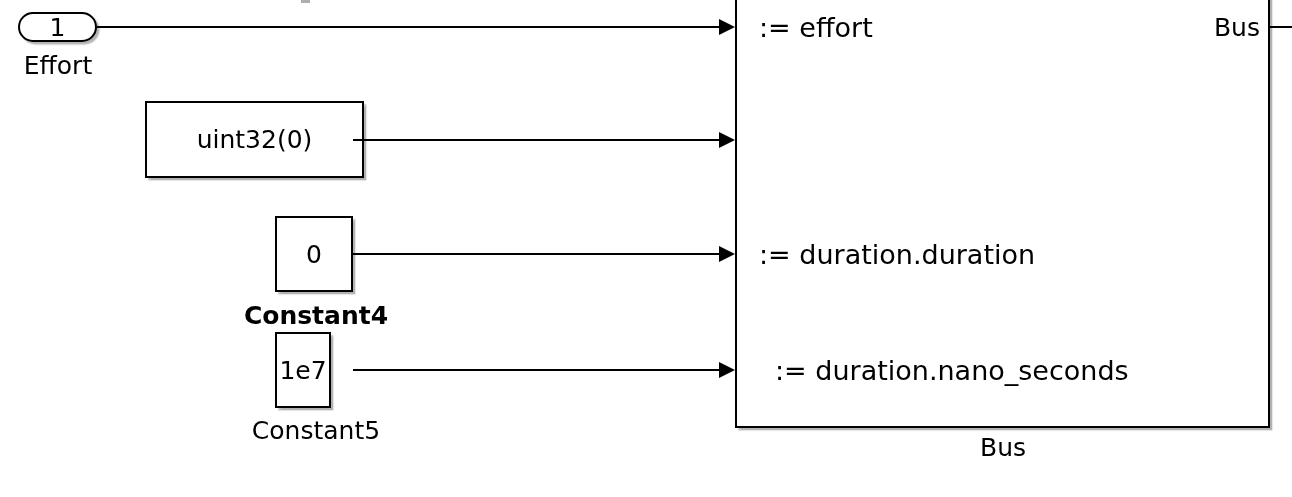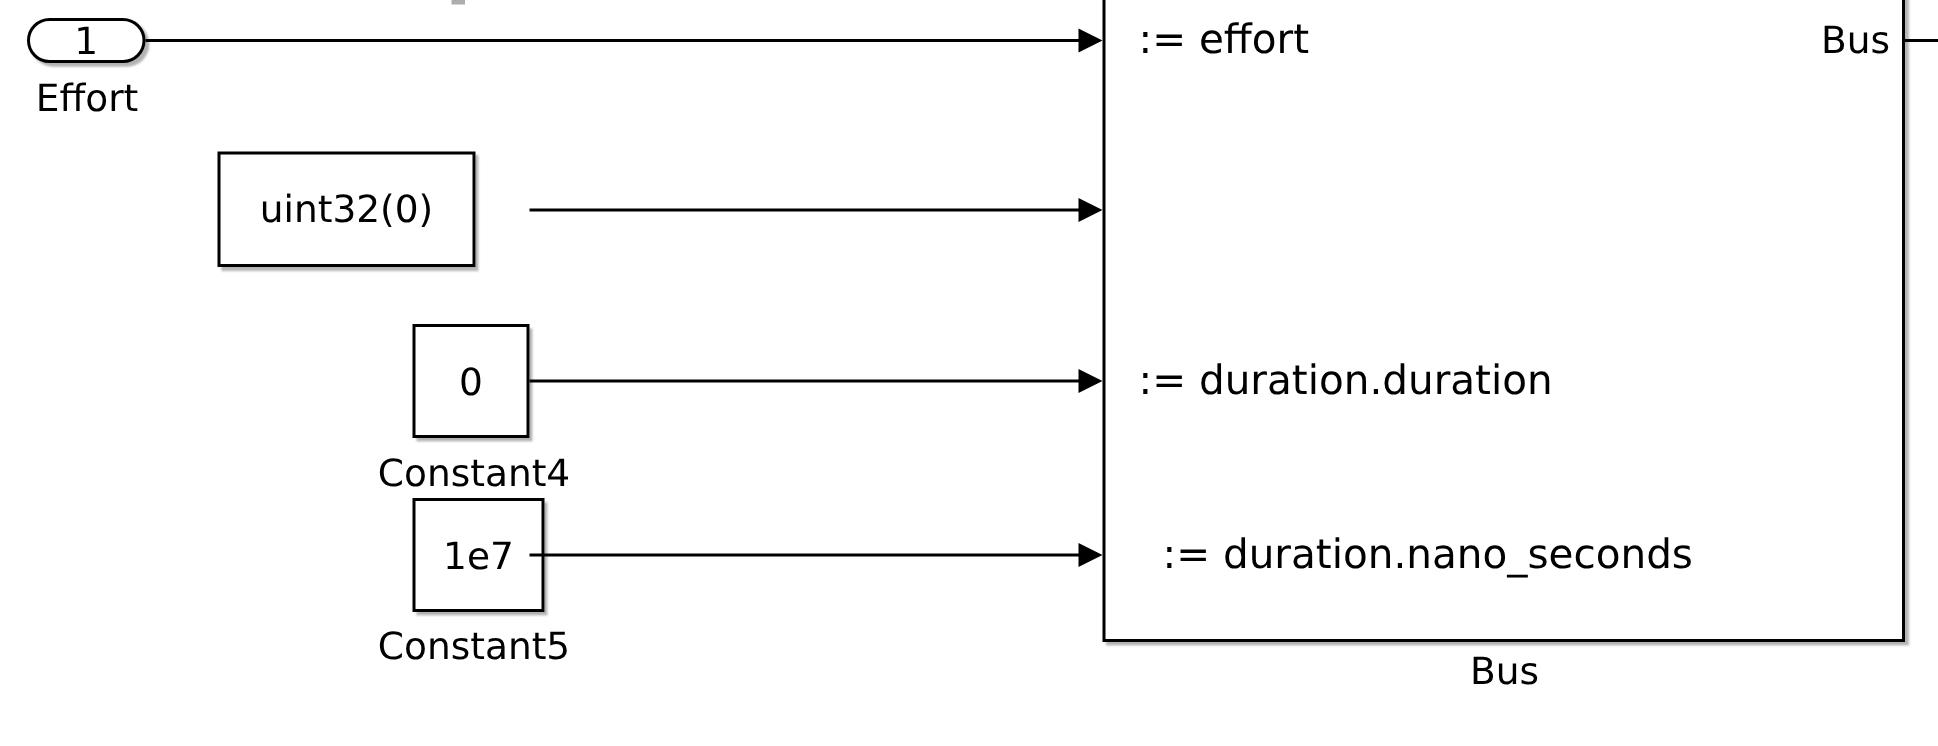--- a/index.html
+++ b/index.html
@@ -54,25 +54,25 @@
   }
   
   #inport {
     left: 18px; top: 12px; width: 79px; height: 30px;
     border-radius: 15px;
   }
   #inport .block-value { font-size: 25px; }
   #inport-label { left: 58px; top: 51px; }
 
   
-  #constant1 { left: 145px; top: 101px; width: 172px; height: 77px; }
+  #constant1 { left: 145px; top: 101px; width: 219px; height: 77px; }
   #constant1-label { left: 249px; top: 184px; }
   #constant4 { left: 275px; top: 216px; width: 78px; height: 76px; }
-  #constant4-label { left: 316px; top: 301px; }
-  #constant5 { left: 275px; top: 332px; width: 88px; height: 76px; }
+  #constant4-label { left: 316px; top: 301px; font-weight: bold; }
+  #constant5 { left: 275px; top: 332px; width: 56px; height: 76px; }
   #constant5-label { left: 316px; top: 416px; }
 
   
   #bus-assignment {
     left: 735px; top: -40px; width: 535px; height: 468px;
     display: block;
   }
   .port-label {
     position: absolute;
     left: 22px;

